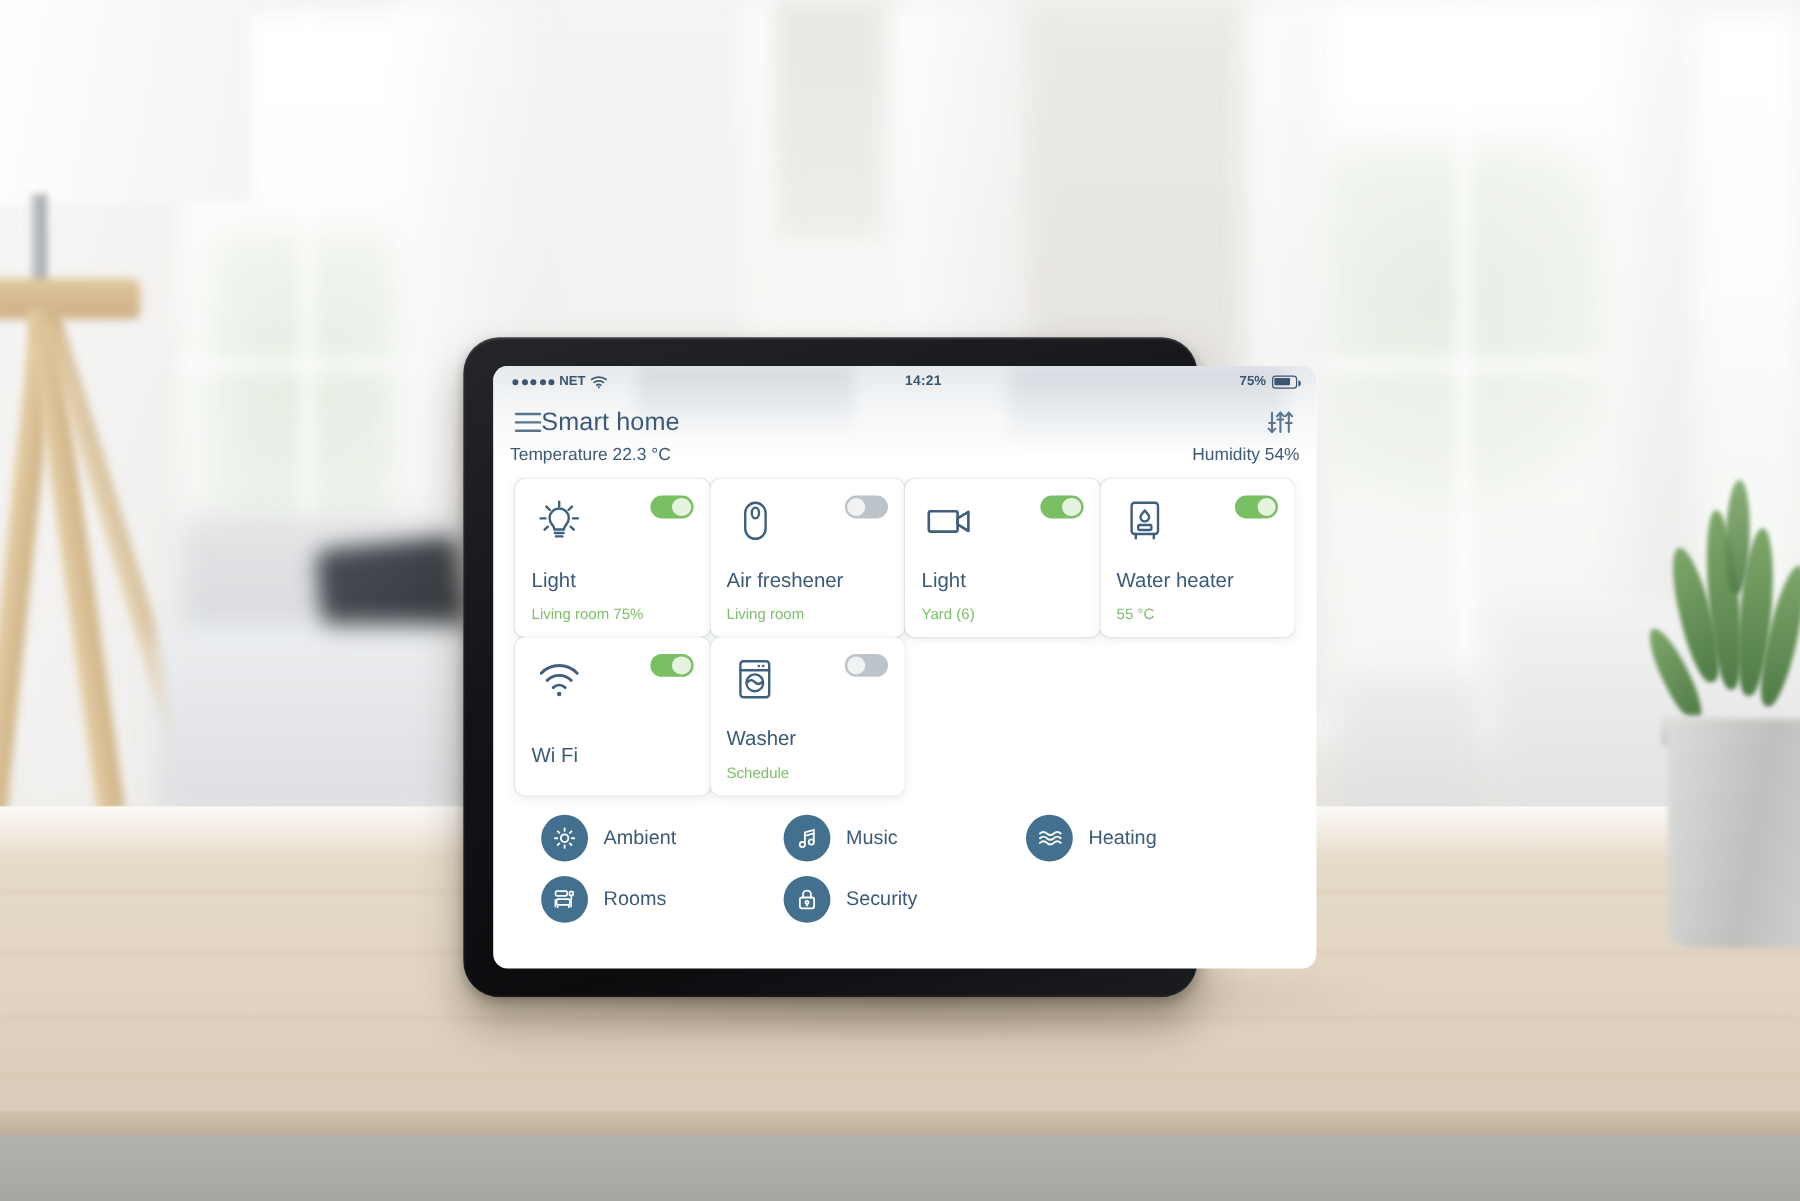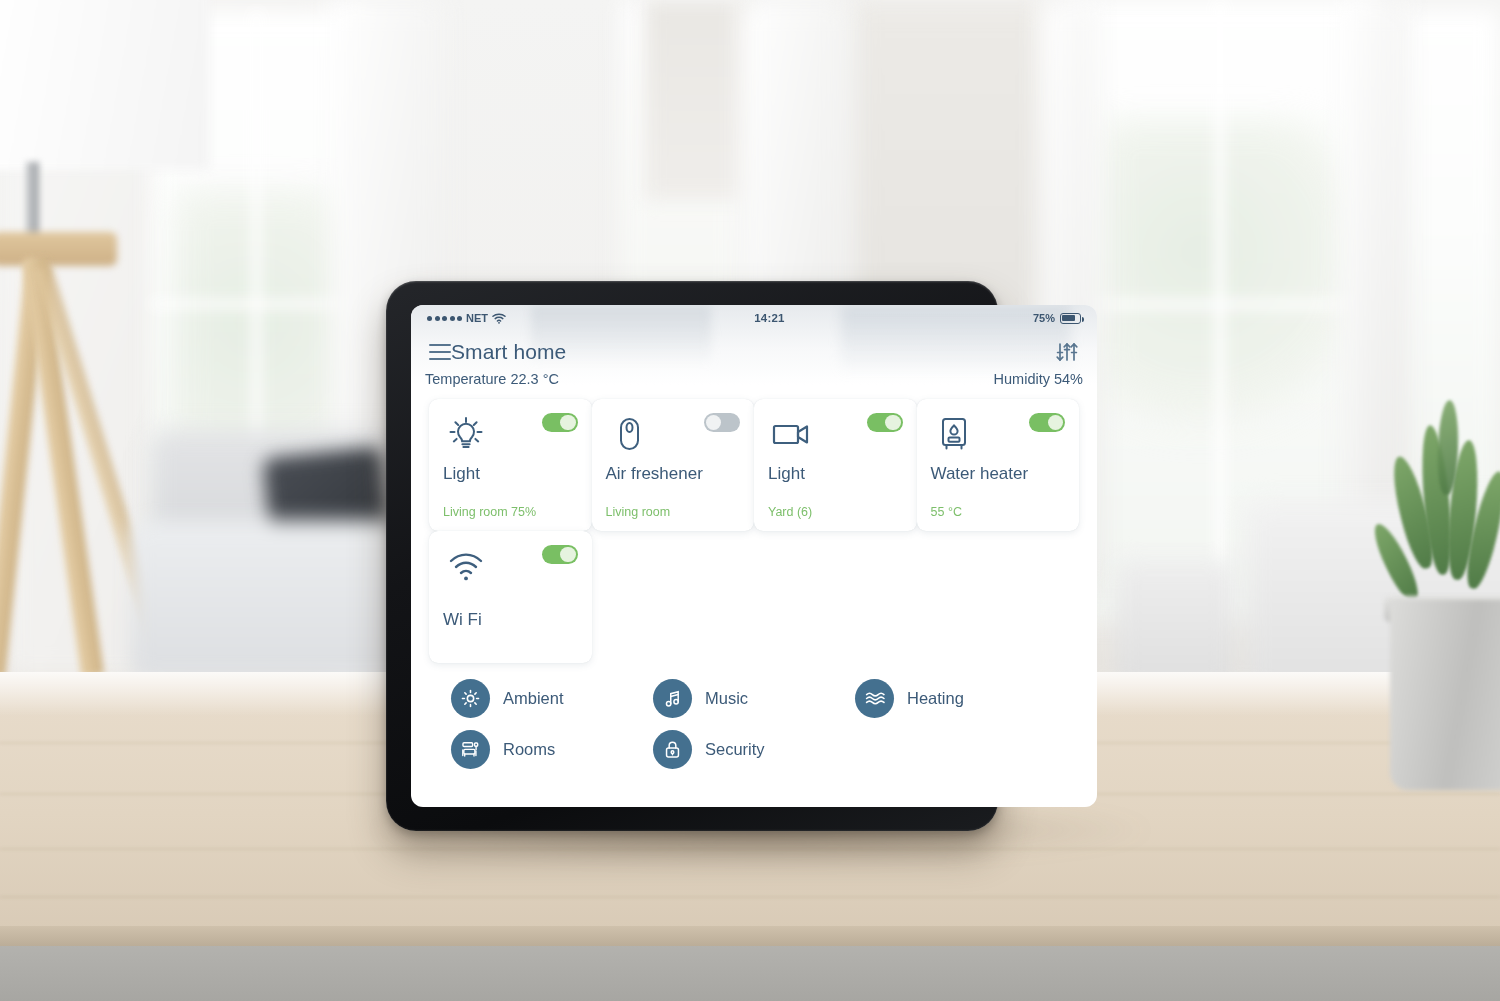--- a/index.html
+++ b/index.html
@@ -161,21 +161,21 @@
 
   
   .grid { padding:12px 18px 0 18px; display:grid; grid-template-columns:1fr 1fr 1fr 1fr; }
   .card {
     background:#ffffff; border-radius:9px; height:132px; position:relative;
     box-shadow:0 2px 7px rgba(95,115,135,.13), 0 0 1px rgba(95,115,135,.18);
     padding:14px 14px 12px 14px; display:flex; flex-direction:column; justify-content:space-between;
   }
   .card-icon { width:46px; height:42px; color:#3e5f7e; }
   .card-txt .t { color:#3c5a78; font-size:17px; line-height:1.1; font-weight:400; }
-  .card-txt .s { color:#7dbf6b; font-size:12.5px; margin-top:21px; }
+  .card-txt .s { color:#7dbf6b; font-size:12.5px; margin-top:11px; }
   .toggle { position:absolute; right:14px; top:14px; width:36px; height:19px; border-radius:11px;
     cursor:pointer; }
   .toggle .knob { position:absolute; top:1.8px; width:15.4px; height:15.4px; border-radius:50%; }
   .toggle.on  { background:#79bf63; }
   .toggle.on .knob  { right:1.8px; background:#e6f3df; }
   .toggle.off { background:#bcc4ca; }
   .toggle.off .knob { left:1.8px; background:#f0f2f3; }
 
   
   .menu { padding:16px 40px 0 40px; display:grid; grid-template-columns:1fr 1fr 1fr;
@@ -400,20 +400,39 @@
         </div>
         <div class="card-txt">
           <div class="t">Wi Fi</div>
           <div class="s"></div>
         </div>
         <div class="toggle on">
             <span class="knob"></span>
           </div>
       </div>
 
+      <div class="card">
+        <div class="card-icon">
+          <svg viewBox="0 0 46 42" fill="none" stroke="#3e5f7e" stroke-width="2" stroke-linecap="round">
+            <rect x="11" y="6" width="24" height="30" rx="2.5"></rect>
+            <path d="M11 13.5 H35"></path>
+            <circle cx="30" cy="10" r="1.1" fill="#3e5f7e" stroke="none"></circle>
+            <circle cx="26.4" cy="10" r="1.1" fill="#3e5f7e" stroke="none"></circle>
+            <circle cx="23" cy="24" r="7"></circle>
+            <path d="M17 23.4 c2 -2 4 -2 6 0 s4 2 6 0"></path>
+          </svg>
+        </div>
+        <div class="card-txt">
+          <div class="t">Washer</div>
+          <div class="s">Schedule</div>
+        </div>
+        <div class="toggle off">
+            <span class="knob"></span>
+          </div>
+      </div>
     </div>
 
     <div class="menu">
 
       <div class="menu-item">
         <span class="m-circle">
           <svg viewBox="0 0 24 24" fill="none" stroke="#ffffff" stroke-width="1.8" stroke-linecap="round">
             <circle cx="12" cy="12" r="3.6"></circle>
             <path d="M12 2.8 V5"></path>
               <path d="M12 19 V21.2"></path>

